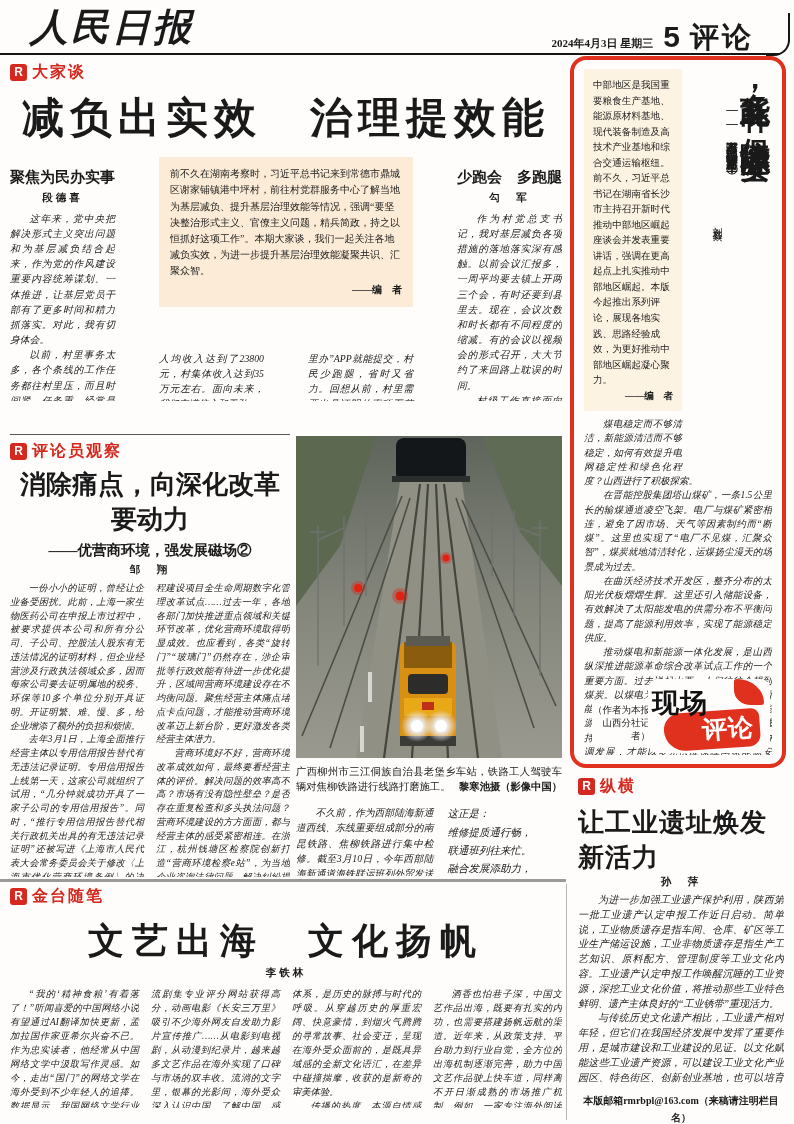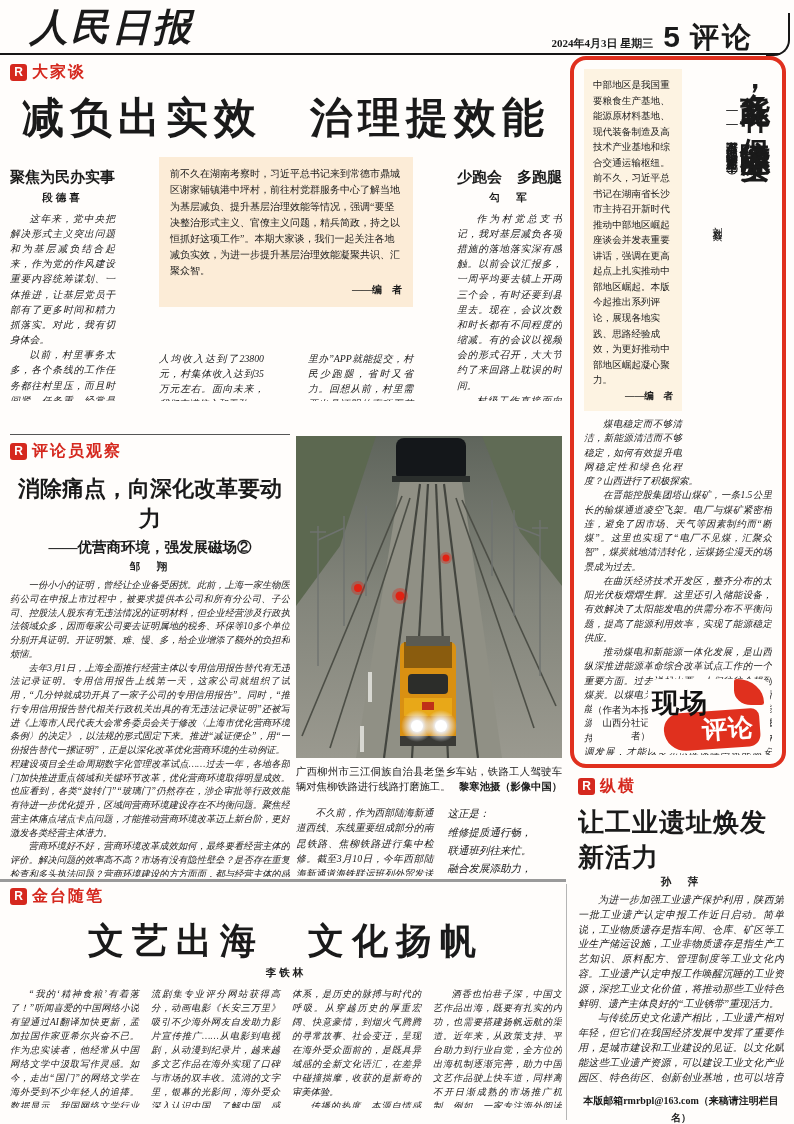--- a/index.html
+++ b/index.html
@@ -38,24 +38,24 @@
   .dj-c1{grid-column:1;grid-row:1/3;}
   .dj-note{grid-column:2/4;grid-row:1;background:#fcecd7;padding:9px 11px;
            font-size:10px;line-height:1.62;}
   .dj-note .sign{text-align:right;font-weight:bold;margin-top:2px;}
   .dj-c2{grid-column:2;grid-row:2;}
   .dj-c3{grid-column:3;grid-row:2;}
   .dj-c4{grid-column:4;grid-row:1/3;}
   
   .hr1{position:absolute;left:10px;top:434px;width:280px;border-top:1px solid #555;}
   .guancha{position:absolute;left:10px;top:441px;width:280px;height:436px;overflow:hidden;}
-  .gc-head{font-size:22px;font-weight:900;font-family:"Liberation Sans",sans-serif;
-           text-align:center;margin:12px 0 4px;letter-spacing:0;}
+  .gc-head{font-size:26px;font-weight:900;font-family:"Liberation Sans",sans-serif;
+           text-align:center;margin:5px 0 4px;letter-spacing:0;}
   .gc-sub{text-align:center;font-size:14.5px;font-weight:bold;margin:2px 0 3px;}
-  .gc-cols{display:grid;grid-template-columns:1fr;column-gap:12px;
+  .gc-cols{display:grid;grid-template-columns:1fr 1fr;column-gap:12px;
            height:322px;overflow:hidden;font-size:9.3px;line-height:1.48;margin-top:5px;}
   
   .photo-block{position:absolute;left:296px;top:436px;width:266px;height:440px;overflow:hidden;}
   .photo-frame{width:266px;height:322px;background:#60655c;overflow:hidden;}
   .caption{font-size:10.3px;line-height:1.5;margin-top:6px;text-align:justify;}
   .caption .credit{float:right;font-weight:bold;}
   .photo-sub{display:grid;grid-template-columns:1.2fr 1fr;column-gap:14px;margin-top:7px;
              font-size:9.8px;line-height:1.55;}
   .poem{font-size:10.5px;line-height:1.75;}
   .poem p{text-indent:0;margin:0;}

